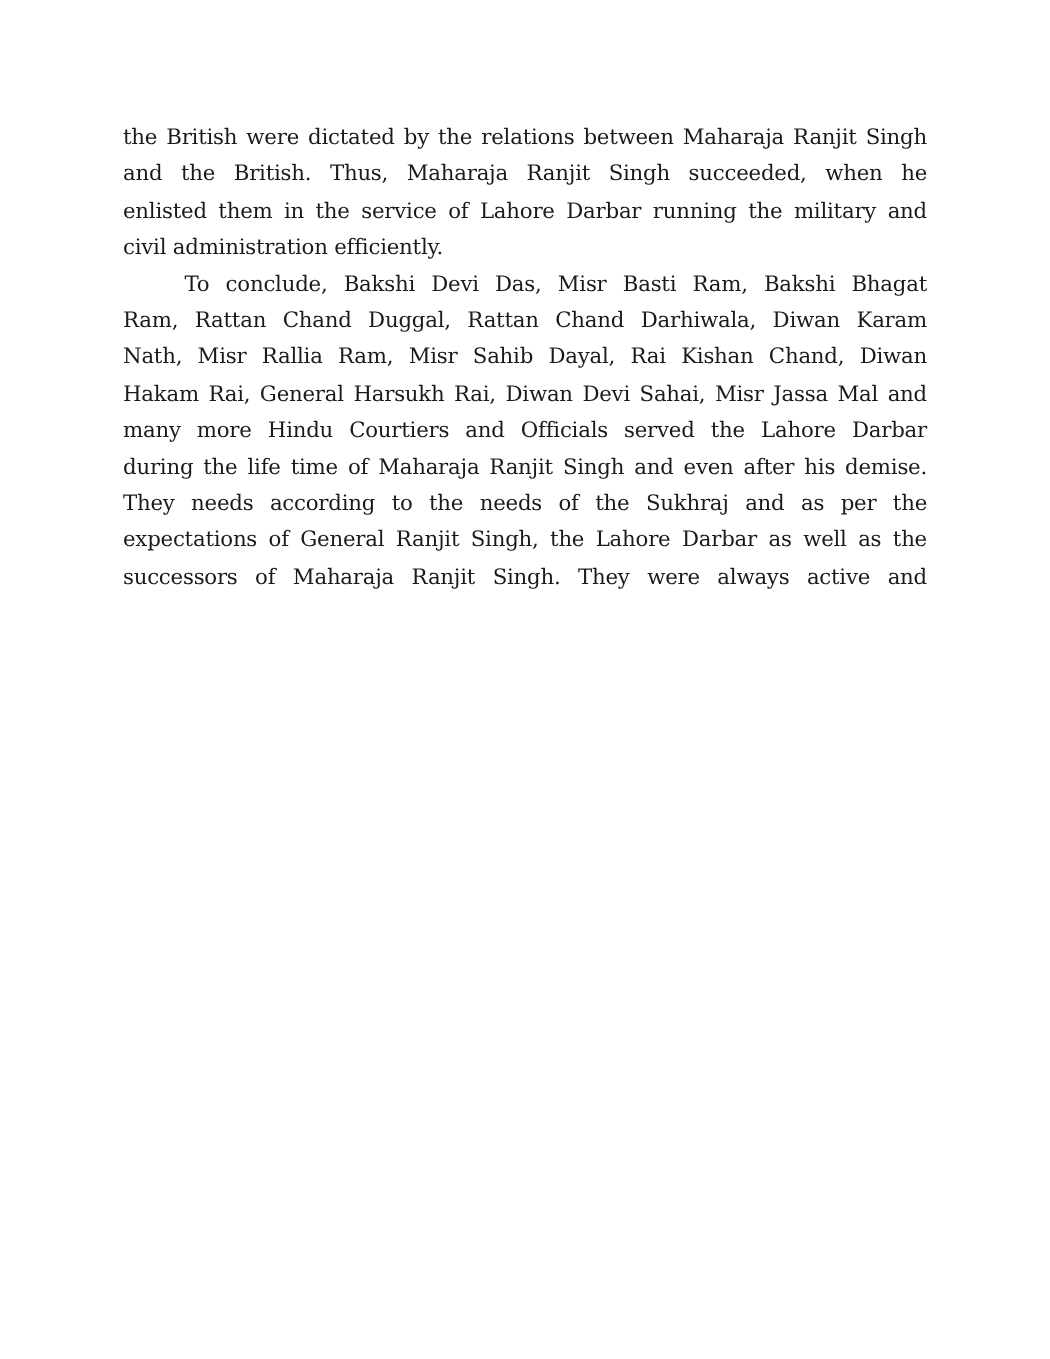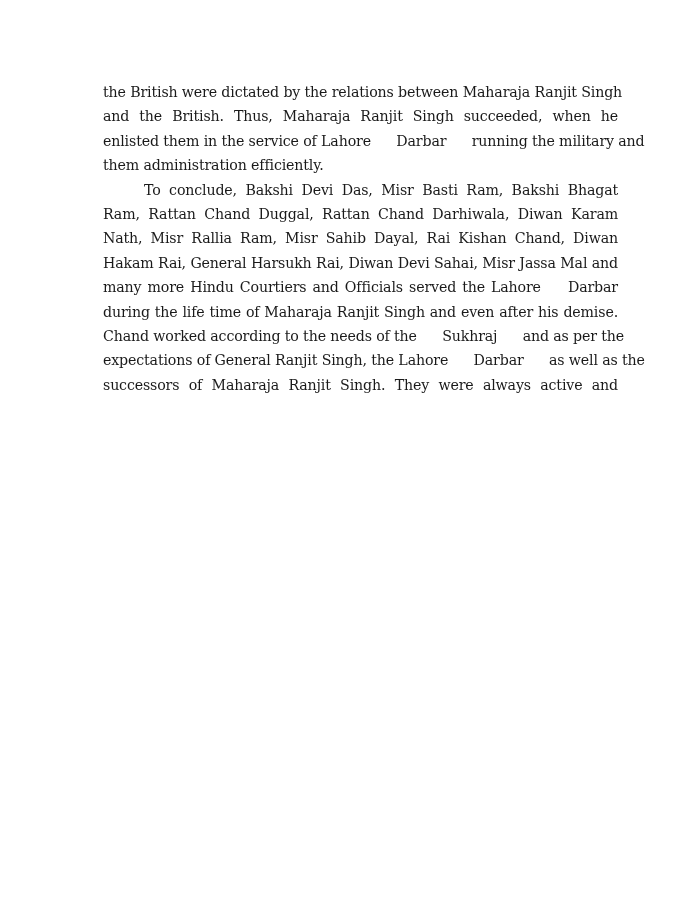--- a/index.html
+++ b/index.html
@@ -33,41 +33,40 @@
     }
     .line.last {
       text-align: left;
       text-align-last: left;
     }
     .line.indent {
       padding-left: 41px;
     }
     .seg {
       font-style: normal;
-      margin-left: 21px;
     }
     .seg.it {
     }
   </style>
 </head>
 <body>
 
 <div class="page">
   <div>
     <span class="line">
       <span class="seg">the British were dictated by the relations between Maharaja Ranjit Singh</span>
     </span>
     <span class="line">
       <span class="seg">and the British. Thus, Maharaja Ranjit Singh succeeded, when he</span>
     </span>
     <span class="line">
       <span class="seg">enlisted them in the service of Lahore </span><span class="seg it">Darbar</span><span class="seg"> running the military and</span>
     </span>
     <span class="line last">
-      <span class="seg">them administration efficiently.</span>
+      <span class="seg">civil administration efficiently.</span>
     </span>
   </div>
 
   <div>
     <span class="line indent">
       <span class="seg">To conclude, Bakshi Devi Das, Misr Basti Ram, Bakshi Bhagat</span>
     </span>
     <span class="line">
       <span class="seg">Ram, Rattan Chand Duggal, Rattan Chand Darhiwala, Diwan Karam</span>
     </span>
@@ -77,21 +76,21 @@
     <span class="line">
       <span class="seg">Hakam Rai, General Harsukh Rai, Diwan Devi Sahai, Misr Jassa Mal and</span>
     </span>
     <span class="line">
       <span class="seg">many more Hindu Courtiers and Officials served the Lahore </span><span class="seg it">Darbar</span>
     </span>
     <span class="line">
       <span class="seg">during the life time of Maharaja Ranjit Singh and even after his demise.</span>
     </span>
     <span class="line">
-      <span class="seg">Chand worked according to the needs of the </span><span class="seg it">Sukhraj</span><span class="seg"> and as per the</span>
+      <span class="seg">They needs according to the needs of the </span><span class="seg it">Sukhraj</span><span class="seg"> and as per the</span>
     </span>
     <span class="line">
       <span class="seg">expectations of General Ranjit Singh, the Lahore </span><span class="seg it">Darbar</span><span class="seg"> as well as the</span>
     </span>
     <span class="line">
       <span class="seg">successors of Maharaja Ranjit Singh. They were always active and</span>
     </span>
   </div>
 </div>
 

